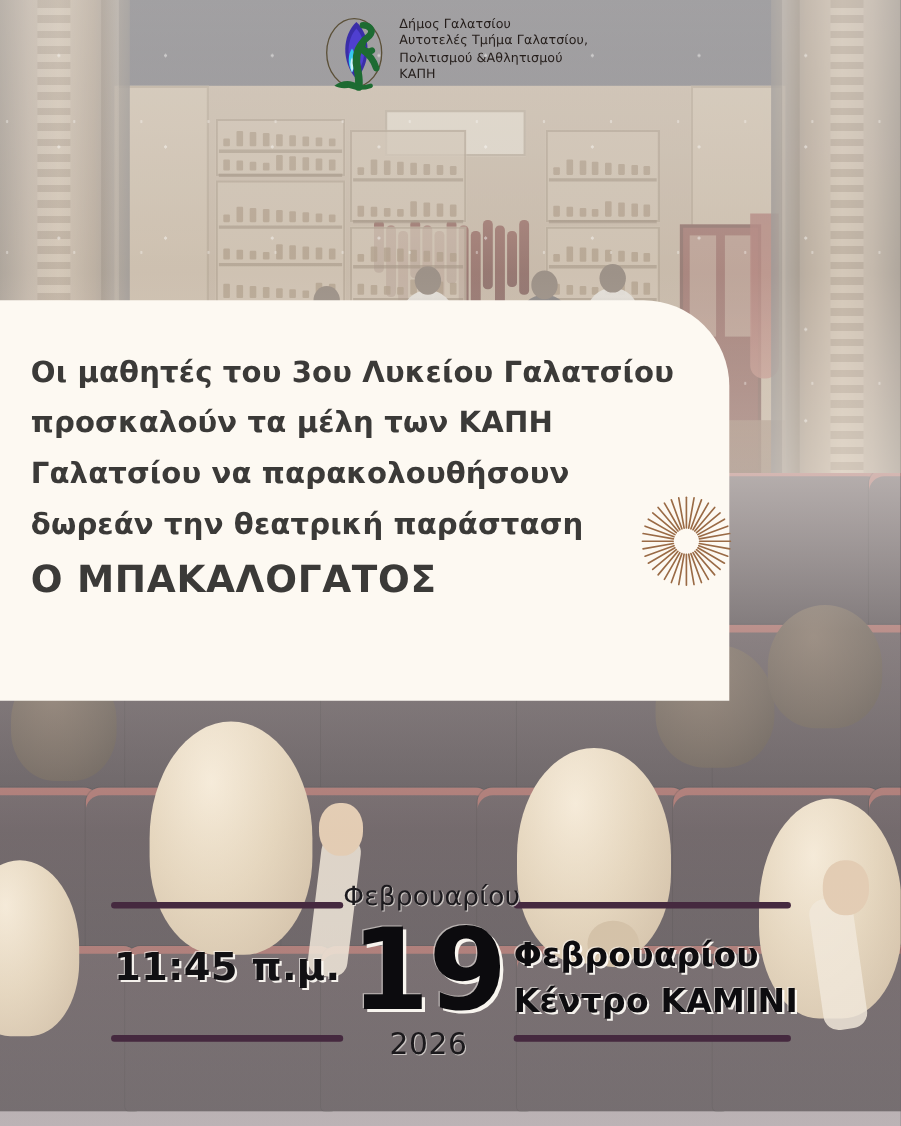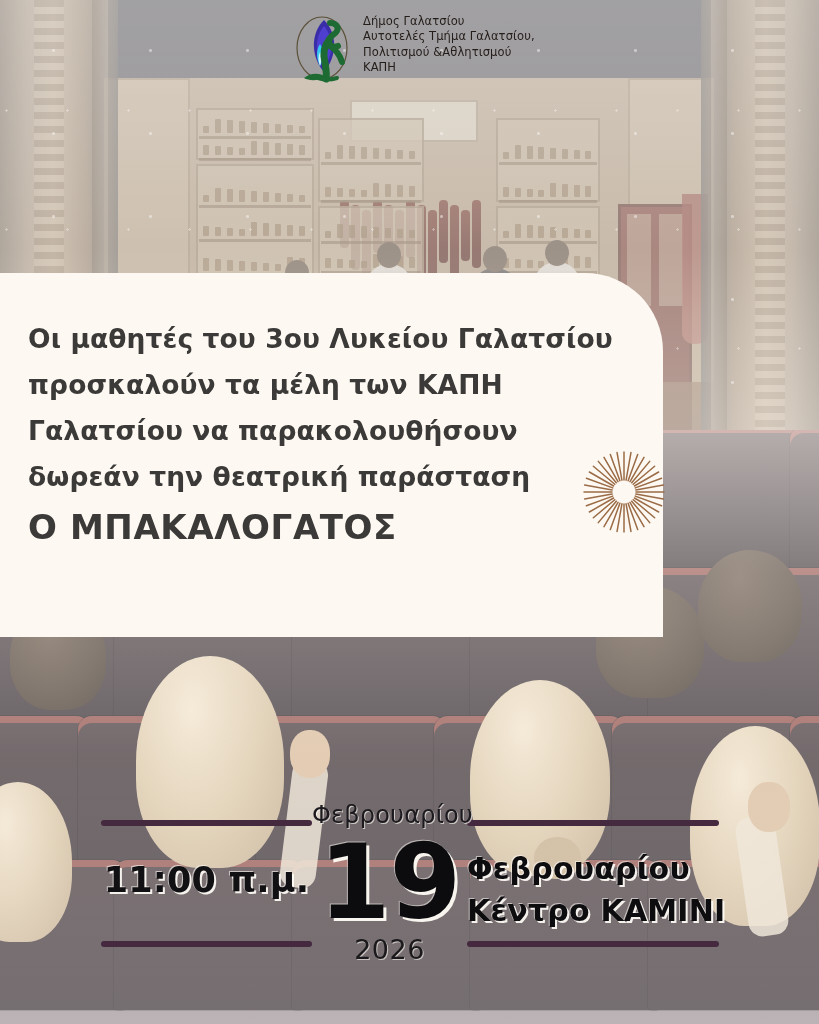--- a/index.html
+++ b/index.html
@@ -576,21 +576,21 @@
       </svg>
     </div>
   </div>
 
   <div class="infobar">
     <div class="rule tl"></div>
     <div class="rule tr"></div>
     <div class="rule bl"></div>
     <div class="rule br"></div>
 
-    <div class="time">11:00 π.μ.</div>
+    <div class="time">11:45 π.μ.</div>
 
     <div class="datecol">
       <div class="month">Φεβρουαρίου</div>
       <div class="daynum">19</div>
       <div class="year">2026</div>
     </div>
 
     <div class="venue">
       <div>Φεβρουαρίου</div>
       <div>Κέντρο ΚΑΜΙΝΙ</div>

